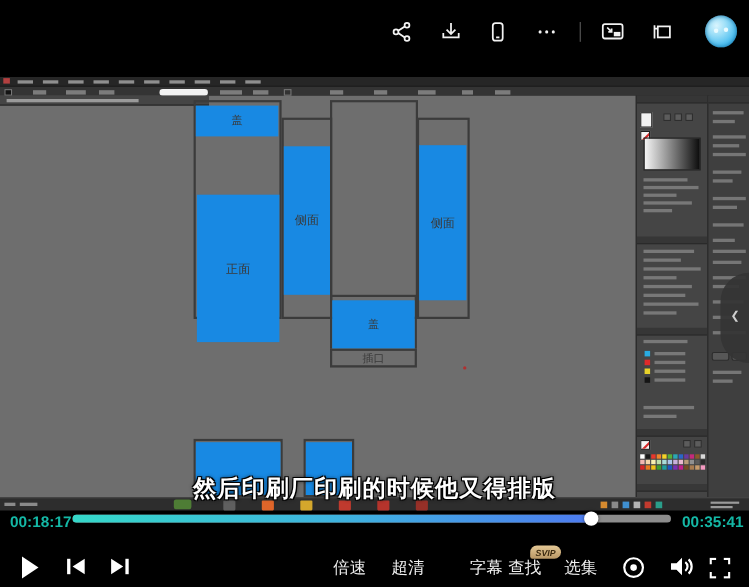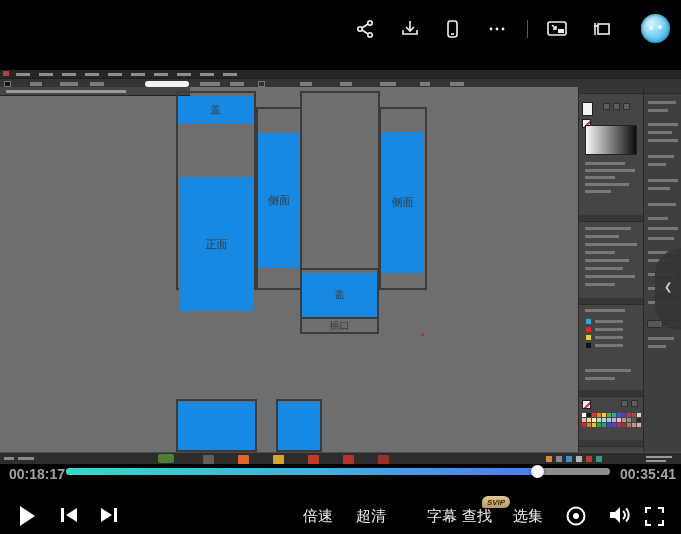--- a/index.html
+++ b/index.html
@@ -60,21 +60,21 @@
   .tbgreen{position:absolute;left:158px;top:1px;width:16px;height:9px;background:#4e7d35;border-radius:2px;}
   .tbicon{position:absolute;top:2px;width:11px;height:9px;border-radius:1px;}
   .tray{position:absolute;top:3px;width:6px;height:6px;}
   .clockline{position:absolute;left:646px;width:26px;height:2px;background:#9a9a9a;}
 
   
   .subtitle{position:absolute;left:0;top:430px;width:681px;text-align:center;font-size:21px;font-weight:700;color:#fff;letter-spacing:1px;
     text-shadow:-1px -1px 0 #000,1px -1px 0 #000,-1px 1px 0 #000,1px 1px 0 #000,0 0 4px #000;white-space:nowrap;}
 
   
-  .timetxt{position:absolute;top:466px;font-size:14px;font-weight:700;color:#a3a3a3;}
+  .timetxt{position:absolute;top:466px;font-size:14px;font-weight:700;color:#14b8a6;}
   .pbar{position:absolute;left:66px;top:468px;width:544px;height:7px;background:#8c8c8c;border-radius:4px;cursor:pointer;}
   .pplayed{position:absolute;left:0;top:0;height:7px;border-radius:4px;background:linear-gradient(90deg,#35d8c9,#3fb0e0 55%,#4e7bf0);}
   .pthumb{position:absolute;left:531px;top:465px;width:13px;height:13px;background:#fff;border-radius:50%;box-shadow:0 0 3px rgba(0,0,0,.6);cursor:pointer;}
 
   
   .ctl{position:absolute;background:none;border:none;padding:0;cursor:pointer;display:flex;align-items:center;justify-content:center;}
   .ctltxt{position:absolute;top:507px;font-size:15px;color:#f0f0f0;cursor:pointer;background:none;border:none;padding:0;white-space:nowrap;}
   .svip{position:absolute;left:482px;top:496px;width:28px;height:12px;border-radius:6px 6px 6px 2px;
     background:linear-gradient(180deg,#e3c795,#b99765);color:#3c2a10;font-size:8px;font-weight:700;display:flex;align-items:center;justify-content:center;font-style:italic;}
 </style>
@@ -311,20 +311,21 @@
         <div class="tray" style="left: 576px; background: rgb(181, 181, 181);"></div>
         <div class="tray" style="left: 586px; background: rgb(194, 58, 46);"></div>
         <div class="tray" style="left: 596px; background: rgb(42, 158, 138);"></div>
       </div>
 
     <div class="edgehandle">
         <span>❮</span>
       </div>
   </div>
 
+  <div class="subtitle">然后印刷厂印刷的时候他又得排版</div>
 
   <div class="timetxt" style="left:9px;">00:18:17</div>
   <div class="pbar">
     <div class="pplayed" style="width: 86.8%;"></div>
   </div>
   <div class="pthumb"></div>
   <div class="timetxt" style="left:620px;">00:35:41</div>
 
   <button class="ctl" style="left:16px;top:503px;width:22px;height:26px;">
     <svg width="18" height="22" viewBox="0 0 18 22">

